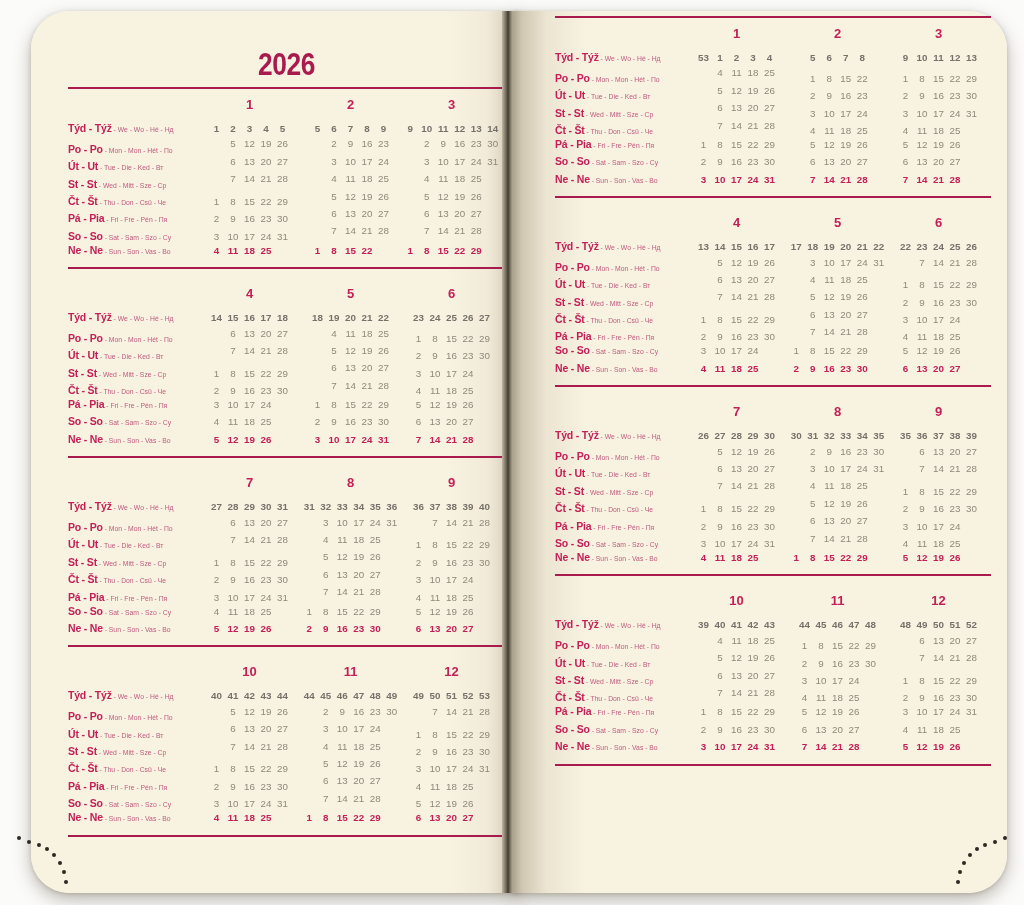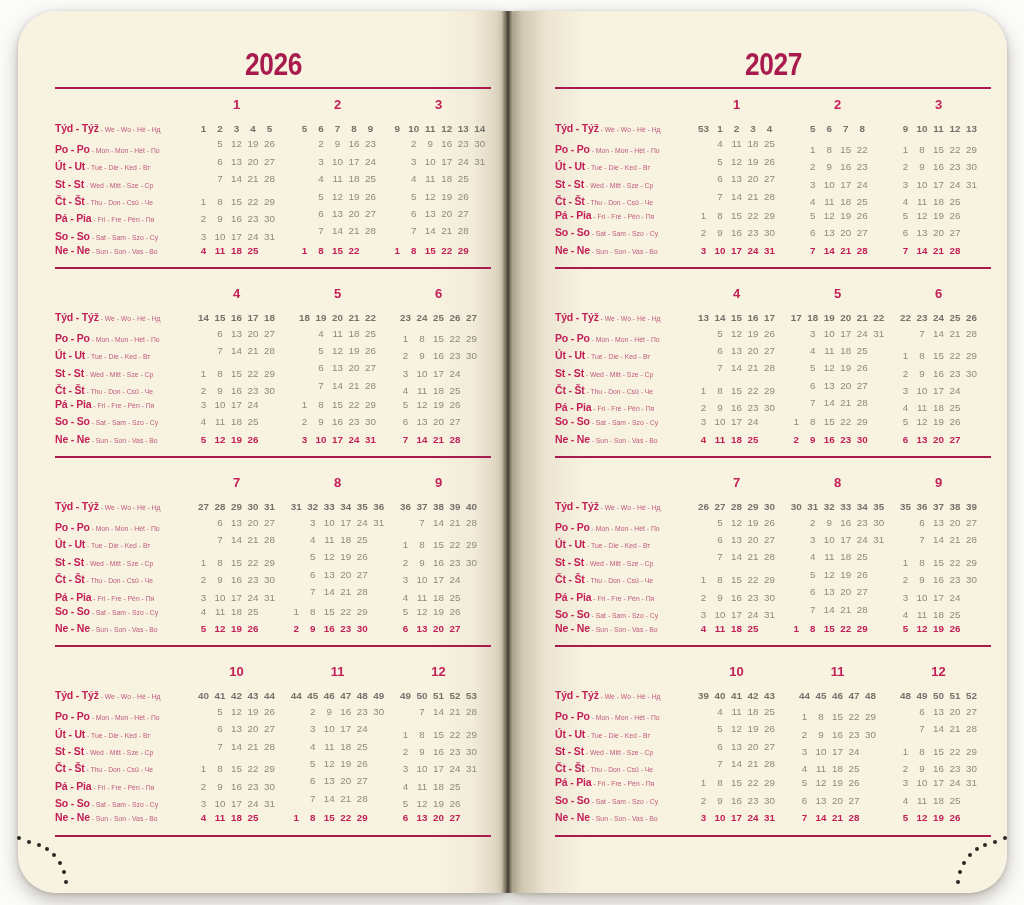--- a/index.html
+++ b/index.html
@@ -1,20 +1,20 @@
 <!DOCTYPE html>
 <html style="--accent: #a81b4c; --accent-bright: #c22057; --label-soft: #c05b7f; --week: #76716a; --day: #8f897b; --stitch: #2b2922;"><head>
 <meta charset="utf-8">
 <style>
   html,body{margin:0;padding:0;width:1024px;height:905px;overflow:hidden;
     background:#fbfbfa;font-family:"Liberation Sans",sans-serif;
     -webkit-font-smoothing:antialiased;}
   .book{position:absolute;inset:0;}
   .page{position:absolute;top:11px;height:882px;box-shadow:0 7px 18px rgba(90,80,60,.38),0 1px 4px rgba(90,80,60,.25);}
-  .page.left{left:18px;width:489px;border-radius:38px 3px 3px 38px;
+  .page.left{left:31px;width:489px;border-radius:38px 3px 3px 38px;
     background:linear-gradient(to right,#f8f2e1 0%,#f8f2e1 85%,#f2ebd9 93%,#ded6c2 98%,#bdb5a0 100%);}
   .page.right{left:512px;width:495px;border-radius:3px 38px 38px 3px;
     background:linear-gradient(to right,#a99f8a 0%,#cfc7b1 2%,#ece5d2 7%,#f8f2e1 15%,#f8f2e1 100%);}
   .fold{position:absolute;top:11px;left:502px;width:11px;height:882px;z-index:3;
     background:linear-gradient(90deg,#c0b8a3 0%,#6b6455 40%,#3f3a30 55%,#8b8470 80%,#b5ad97 100%);}
   .page-inner{position:absolute;top:0;width:436px;}
   .page.left .page-inner{left:37px;}
   .page.right .page-inner{left:43px;}
   .year-title{margin-top:37px;height:34px;line-height:34px;text-align:center;
     font-size:31px;font-weight:700;color:var(--accent);}
@@ -1085,23 +1085,20 @@
               </div>
             </div>
             <div class="q-rule"></div>
           </div>
         </div>
     </div>
   </div>
 
   <div class="page right">
     <div class="page-inner">
-      <div class="year-title">
-        <span>2027</span>
-      </div>
       <div class="title-rule"></div>
       <div class="quarters">
           <div class="quarter">
             <div class="months-row">
               <div class="label-spacer"></div>
               <div class="month-num">1</div>
               <div class="month-num">2</div>
               <div class="month-num">3</div>
             </div>
             <div class="q-row wk">

